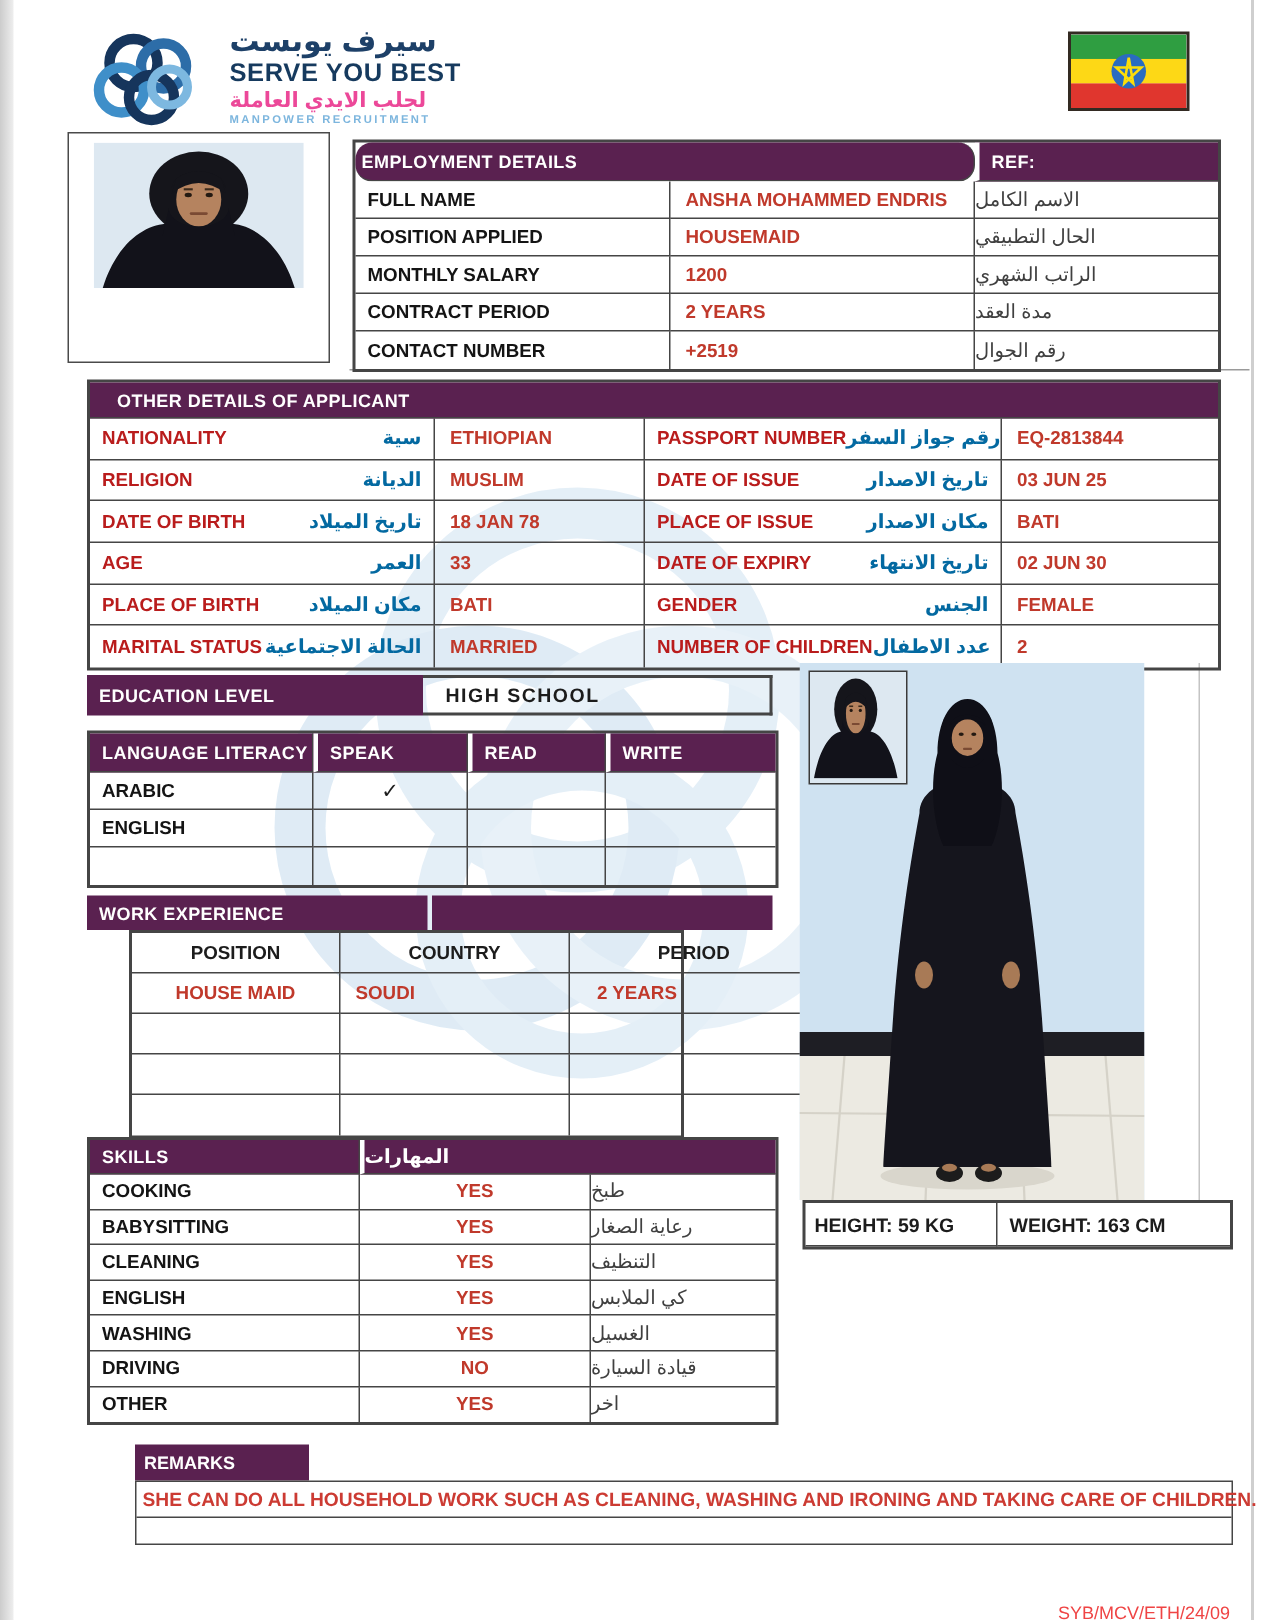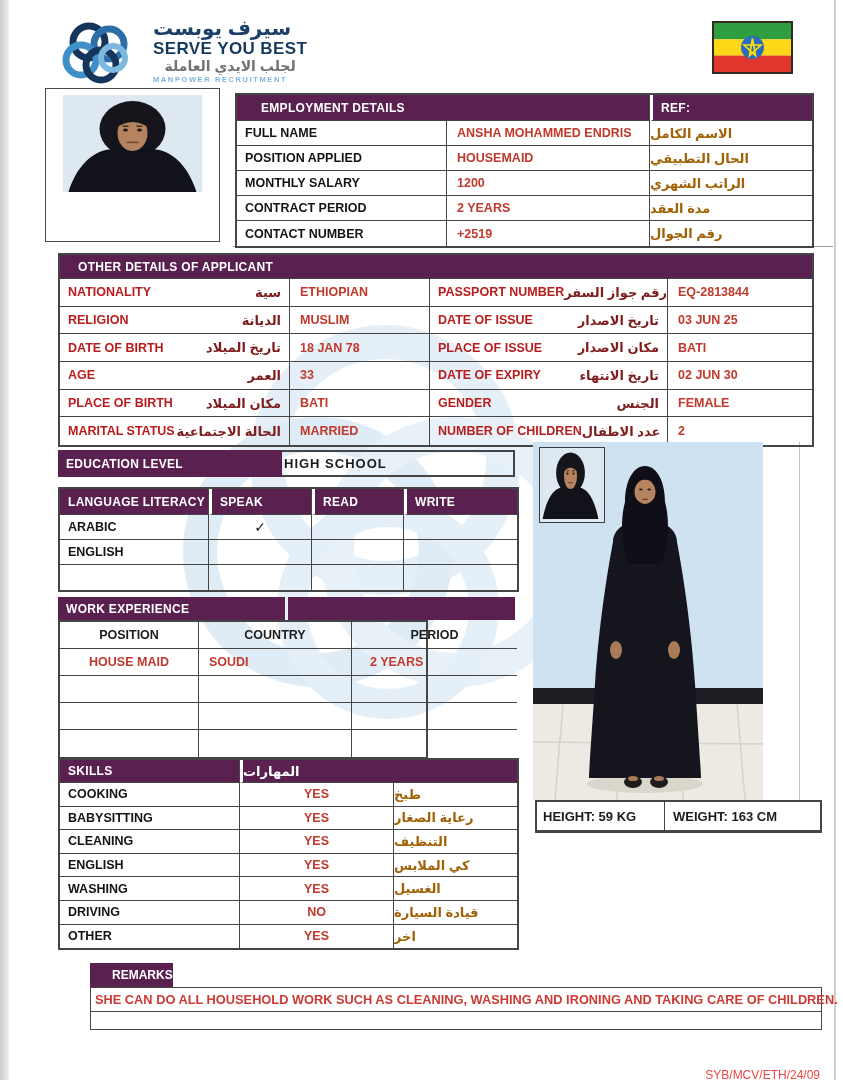--- a/index.html
+++ b/index.html
@@ -15,42 +15,42 @@
   .watermark{left:160px;top:290px;width:470px;height:470px;opacity:.55;}
   
   .tbl{display:grid;border:2px solid #454545;background:transparent;}
   .c{display:flex;align-items:center;border-right:1.5px solid #454545;border-bottom:1.5px solid #454545;
      overflow:hidden;white-space:nowrap;}
   .c.last-col{border-right:none;}
   .c.last-row{border-bottom:none;}
   .hdr{background:#5a2150;color:#ffffff;font-weight:700;font-size:12px;letter-spacing:.3px;}
   .lbl{font-weight:700;font-size:12.5px;color:#141414;padding-left:8px;}
   .val{font-weight:700;font-size:12.5px;color:#c0392b;padding-left:10px;}
-  .ar{font-weight:700;font-size:13px;color:#a16207;justify-content:flex-end;padding-right:9px;direction:rtl;}
+  .ar{font-weight:400;font-size:13px;color:#404040;justify-content:flex-end;padding-right:9px;direction:rtl;}
   .dual{justify-content:space-between;padding:0 8px 0 8px;}
   .dual .en{font-weight:700;font-size:12.5px;color:#b91c1c;}
-  .dual .arr{font-weight:700;font-size:13px;color:#7f1d1d;direction:rtl;}
+  .dual .arr{font-weight:700;font-size:13px;color:#0369a1;direction:rtl;}
   .center{justify-content:center;padding:0;}
   
   .logo-wrap{left:55px;top:18px;display:flex;align-items:flex-start;}
   .logo-text{margin-left:10px;line-height:1.05;}
   .logo-ar-name{font-size:20px;font-weight:700;color:#1d4068;direction:rtl;text-align:left;}
   .logo-en-name{font-size:17px;font-weight:800;color:#163a5e;letter-spacing:.4px;margin-top:1px;}
-  .logo-ar-tag{font-size:14px;font-weight:700;color:#737373;direction:rtl;text-align:center;margin-top:1px;}
+  .logo-ar-tag{font-size:14px;font-weight:700;color:#ec4899;direction:rtl;text-align:left;margin-top:1px;}
   .logo-en-tag{font-size:7.5px;font-weight:700;color:#7db6de;letter-spacing:1.6px;margin-top:2px;}
   .flag{left:712px;top:21px;width:81px;height:53px;border:2px solid #332a22;box-sizing:border-box;}
   
   .portrait-box{left:45px;top:88px;width:173px;height:152px;border:1.5px solid #4a4a4a;background:#ffffff;}
   .portrait-photo{left:16px;top:6px;width:141px;height:97px;}
   
   .photo-area{left:533px;top:442px;width:230px;height:358px;}
   .inset-photo{left:6px;top:5px;width:64px;height:74px;border:1.5px solid #3a3a3a;background:#dde8f1;}
   
-  .remarks-title{left:90px;top:963px;width:83px;height:24px;background:#5a2150;color:#fff;
-                 font-weight:700;font-size:12px;display:flex;align-items:center;padding-left:22px;box-sizing:border-box;}
+  .remarks-title{left:90px;top:963px;width:116px;height:24px;background:#5a2150;color:#fff;
+                 font-weight:700;font-size:12px;display:flex;align-items:center;padding-left:6px;box-sizing:border-box;}
   .remarks-box{left:90px;top:987px;width:732px;height:43px;border:1.5px solid #464646;box-sizing:border-box;}
   .remarks-text{height:23px;border-bottom:1.5px solid #464646;display:flex;align-items:center;
                 padding-left:4px;color:#cc3b33;font-weight:700;font-size:12.8px;white-space:nowrap;}
   .doc-code{left:550px;top:1068px;width:270px;text-align:right;font-size:12px;font-weight:400;color:#ef4444;}
   .gap-left{border-left:3px solid #ffffff;}
 </style>
 </head>
 <body>
 
 <div class="page">
@@ -116,21 +116,21 @@
     </svg>
   </div>
 
   <div class="abs portrait-box">
     <svg class="abs portrait-photo" viewBox="0 0 140 97">
       <use href="#headshot"></use>
     </svg>
   </div>
 
   <div class="abs tbl" style="left:235px;top:93px;width:575px;grid-template-columns:210px 203px 162px;grid-template-rows:26px repeat(5,25px);">
-    <div class="c hdr" style="grid-column:1/3;padding-left:24px;">EMPLOYMENT DETAILS</div>
+    <div class="c hdr" style="grid-column:1/3;padding-left:4px;border-radius:11px;">EMPLOYMENT DETAILS</div>
     <div class="c hdr last-col gap-left" style="padding-left:8px;">REF:</div>
 
     <div class="c lbl">FULL NAME</div>
     <div class="c val">ANSHA MOHAMMED ENDRIS</div>
     <div class="c ar last-col">الاسم الكامل</div>
 
     <div class="c lbl">POSITION APPLIED</div>
     <div class="c val">HOUSEMAID</div>
     <div class="c ar last-col">الحال التطبيقي</div>
 
@@ -213,21 +213,21 @@
     <div class="c dual last-row">
         <span class="en">NUMBER OF CHILDREN</span>
         <span class="arr">عدد الاطفال</span>
       </div>
     <div class="c val last-col last-row">2</div>
   </div>
 
   <div class="abs" style="left:58px;top:450px;width:457px;height:27px;display:flex;">
     <div class="hdr" style="width:224px;display:flex;align-items:center;padding-left:8px;box-sizing:border-box;">EDUCATION LEVEL</div>
     <div style="width:233px;border:2px solid #454545;border-left:none;box-sizing:border-box;display:flex;align-items:center;
-                font-weight:700;font-size:13px;padding-left:2px;letter-spacing:1px;">HIGH SCHOOL</div>
+                font-weight:700;font-size:13px;padding-left:15px;letter-spacing:1px;">HIGH SCHOOL</div>
   </div>
 
   <div class="abs tbl" style="left:58px;top:487px;width:457px;grid-template-columns:149px 103px 92px 113px;grid-template-rows:26px repeat(3,25px);">
     <div class="c hdr" style="padding-left:8px;">LANGUAGE LITERACY</div>
     <div class="c hdr gap-left" style="padding-left:8px;">SPEAK</div>
     <div class="c hdr gap-left" style="padding-left:8px;">READ</div>
     <div class="c hdr gap-left last-col" style="padding-left:8px;">WRITE</div>
 
     <div class="c lbl">ARABIC</div>
     <div class="c center" style="font-size:14px;">✓</div>
@@ -243,21 +243,21 @@
     <div class="c center last-row"></div>
     <div class="c last-row"></div>
     <div class="c last-col last-row"></div>
   </div>
 
   <div class="abs" style="left:58px;top:597px;width:457px;">
     <div style="display:flex;height:23px;">
       <div class="hdr" style="width:227px;display:flex;align-items:center;padding-left:8px;box-sizing:border-box;">WORK EXPERIENCE</div>
       <div class="hdr" style="flex:1;margin-left:3px;"></div>
     </div>
-    <div class="tbl" style="width:370px;grid-template-columns:139px 153px 165px;grid-template-rows:27px repeat(4,27px);box-sizing:border-box;">
+    <div class="tbl" style="width:370px;grid-template-columns:139px 153px 165px;grid-template-rows:27px repeat(4,27px);box-sizing:border-box;margin-left:28px;">
       <div class="c center" style="font-weight:700;font-size:12.5px;">POSITION</div>
       <div class="c center" style="font-weight:700;font-size:12.5px;">COUNTRY</div>
       <div class="c center last-col" style="font-weight:700;font-size:12.5px;">PERIOD</div>
 
       <div class="c center" style="font-weight:700;font-size:12.5px;color:#c0392b;">HOUSE MAID</div>
       <div class="c val">SOUDI</div>
       <div class="c val last-col" style="padding-left:18px;">2 YEARS</div>
 
       <div class="c"></div>
       <div class="c"></div>

